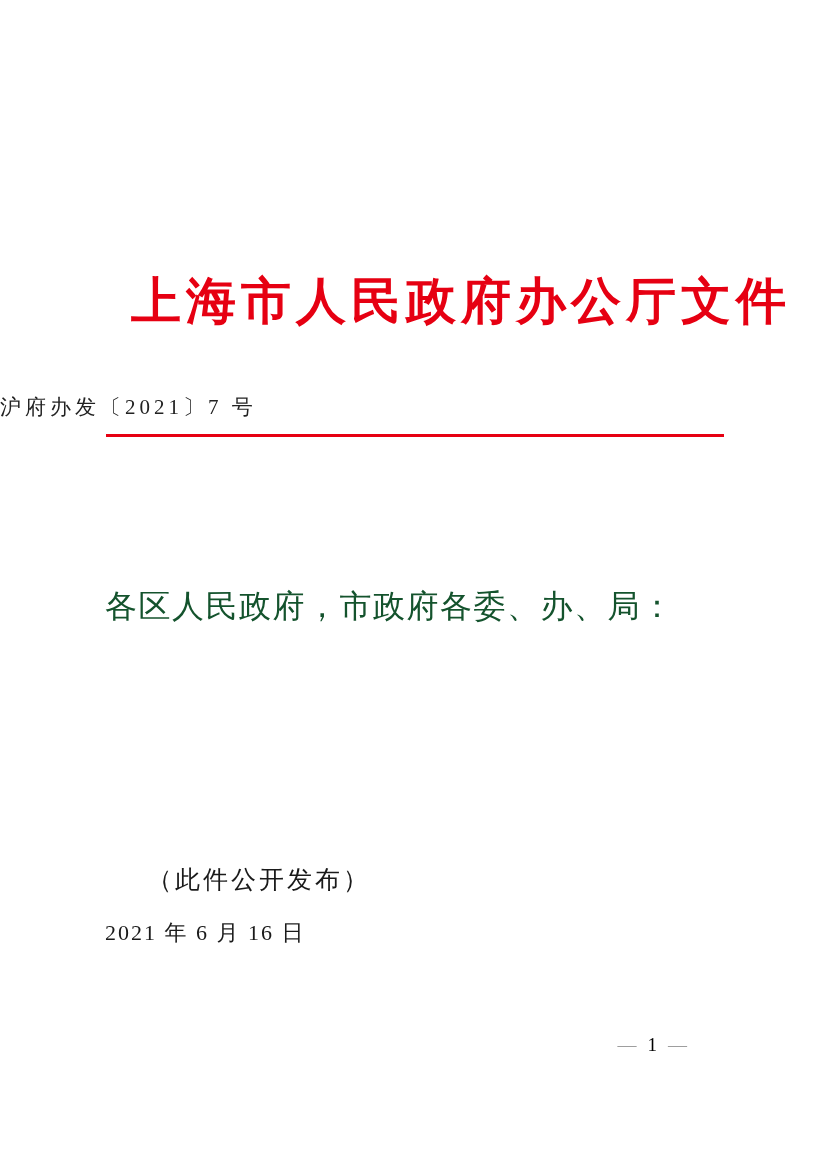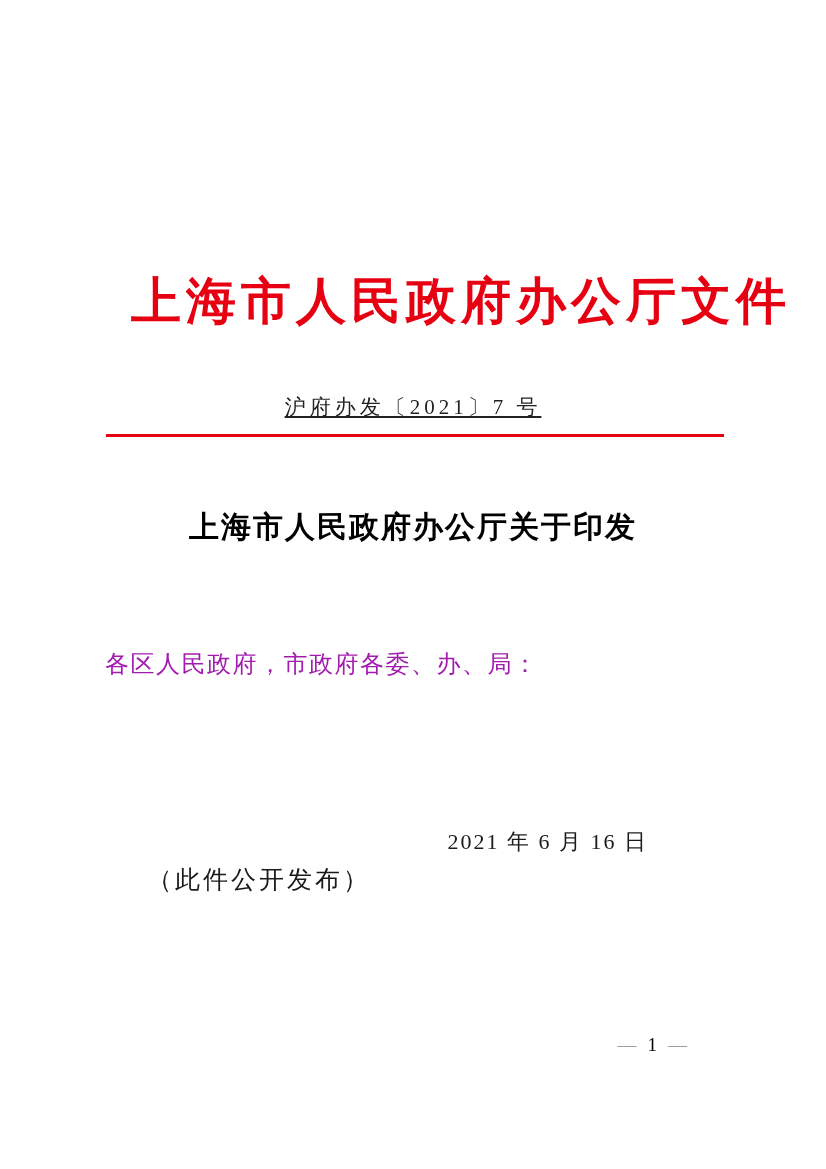--- a/index.html
+++ b/index.html
@@ -28,27 +28,26 @@
     font-weight: bold;
     letter-spacing: 5px;
     white-space: nowrap;
     margin-left: 48px;
   }
   .doc-number {
     position: absolute;
     top: 394px;
     left: 0;
     width: 100%;
-    text-align: center;
+    text-align: left;
     font-size: 21px;
     line-height: 26px;
     letter-spacing: 4px;
     color: #222222;
     white-space: nowrap;
-    text-decoration: underline;
   }
   .red-line {
     position: absolute;
     top: 434px;
     left: 106px;
     width: 618px;
     height: 3px;
   }
   .doc-title {
     position: absolute;
@@ -57,44 +56,43 @@
     width: 700px;
     text-align: center;
     font-size: 30px;
     line-height: 47px;
     font-weight: bold;
     letter-spacing: 2px;
     color: #000000;
   }
   .body-block {
     position: absolute;
-    top: 644px;
+    top: 586px;
     left: 105px;
     width: 621px;
-    font-size: 24px;
+    font-size: 32px;
     line-height: 41px;
     letter-spacing: 1.5px;
     text-align: justify;
     text-justify: inter-ideograph;
-    color: #a21caf;
+    color: #14532d;
   }
   .body-block p {
     margin: 0;
   }
   .body-block p.indent {
     text-indent: 2em;
   }
   .date-line {
     position: absolute;
-    top: 827px;
+    top: 918px;
     left: 105px;
     width: 621px;
     box-sizing: border-box;
     padding-right: 78px;
-    text-align: right;
     font-size: 22px;
     line-height: 30px;
     letter-spacing: 2px;
     white-space: nowrap;
     color: #1a1a1a;
   }
   .publish-note {
     position: absolute;
     top: 865px;
     left: 147px;
@@ -128,21 +126,20 @@
 
 <div class="page">
 
   <div class="header-title" style="color: rgb(230, 0, 18);">上海市人民政府办公厅文件</div>
 
   <div class="doc-number">沪府办发〔2021〕7 号</div>
 
   <div class="red-line" style="background: rgb(230, 0, 18);"></div>
 
   <div class="doc-title">
-    <div>上海市人民政府办公厅关于印发</div>
   </div>
 
   <div class="body-block">
     <p>各区人民政府，市政府各委、办、局：</p>
   </div>
 
   <div class="date-line">2021 年 6 月 16 日</div>
 
   <div class="publish-note">（此件公开发布）</div>
 

